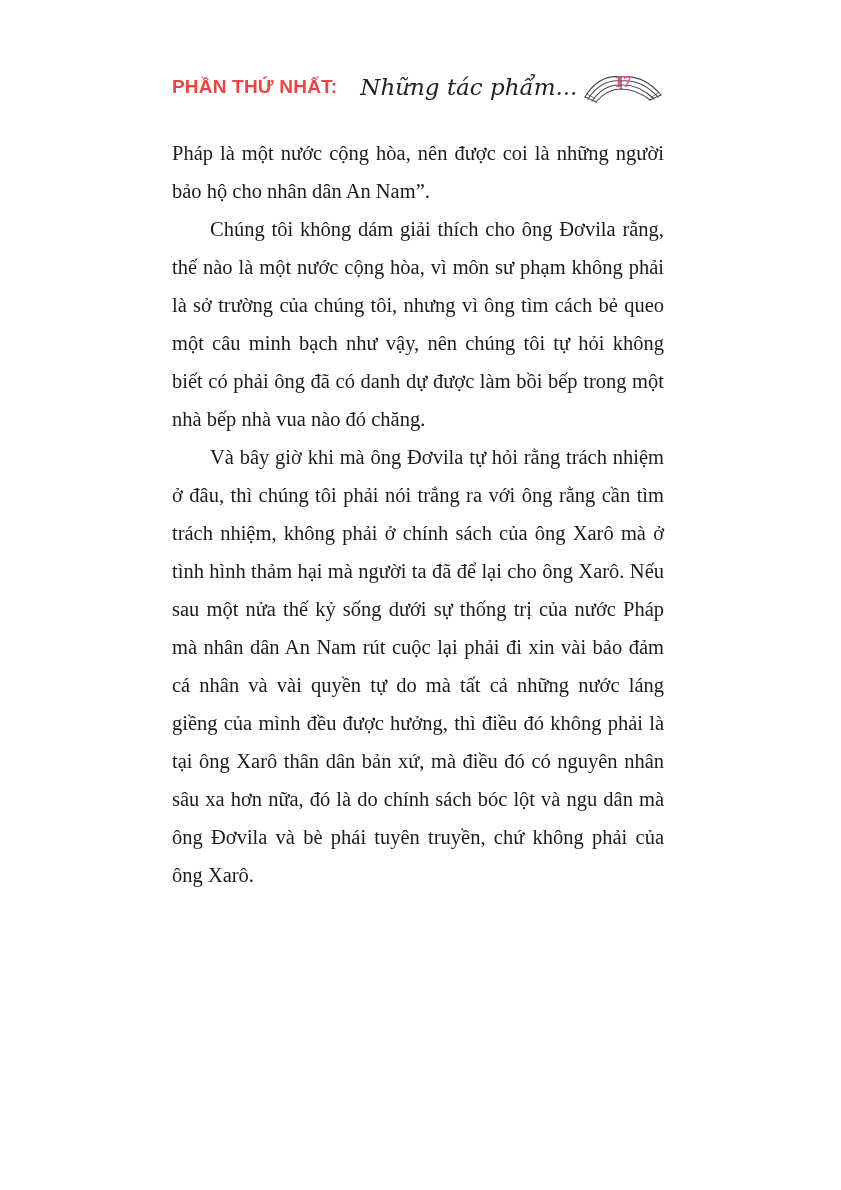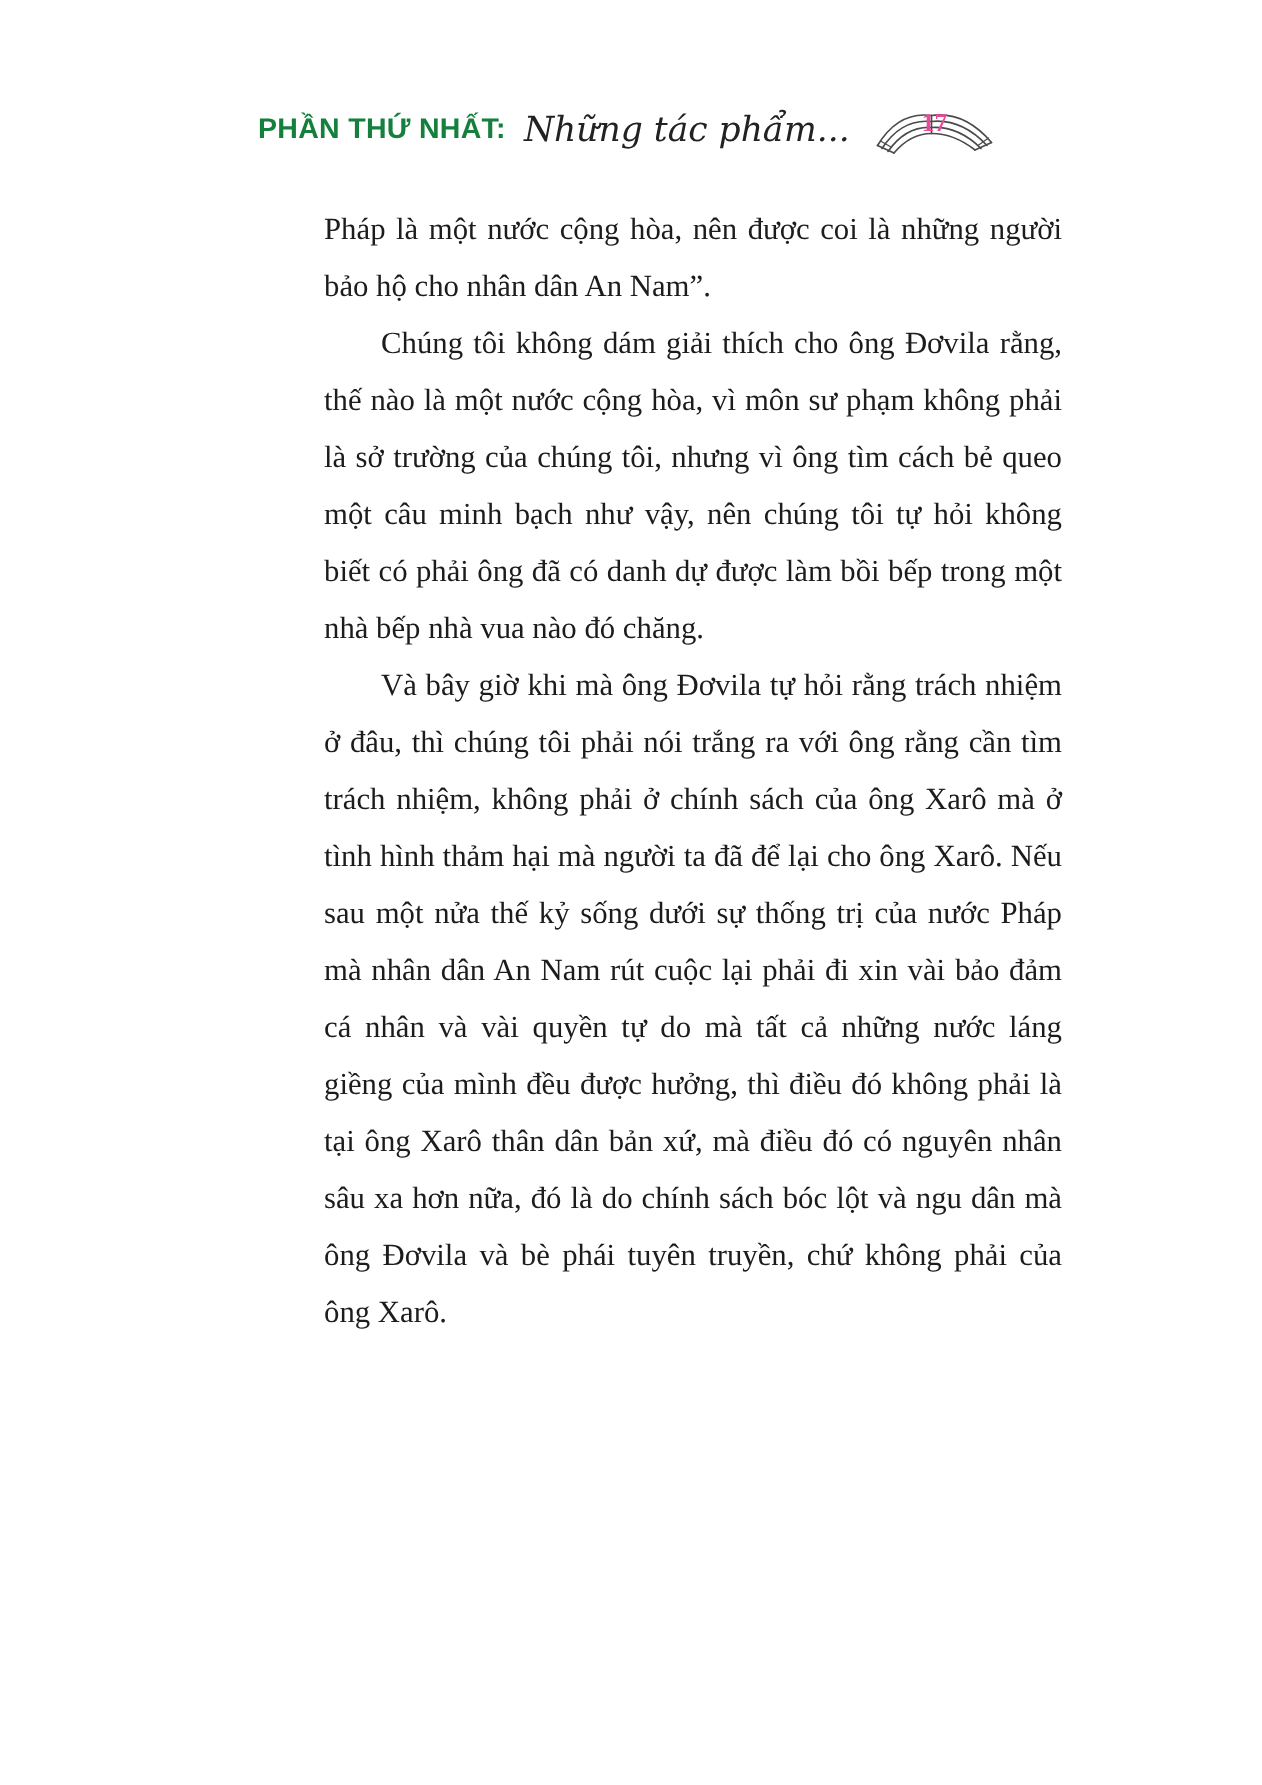--- a/index.html
+++ b/index.html
@@ -23,27 +23,27 @@
     width: 492px;
     display: flex;
     align-items: center;
   }
   .section-label {
     font-family: "Liberation Sans", sans-serif;
     font-weight: bold;
     font-size: 19px;
     letter-spacing: 0.2px;
     white-space: nowrap;
-    color: #15803d;
+    color: #ef4444;
   }
   .section-title {
     font-family: "DejaVu Serif", serif;
     font-style: italic;
     font-size: 23px;
-    margin-left: 12px;
+    margin-left: 23px;
     white-space: nowrap;
     color: #222;
   }
   .book-ornament {
     position: relative;
     margin-left: auto;
     width: 82px;
     height: 46px;
     flex: 0 0 auto;
   }
@@ -64,21 +64,20 @@
   }
   .page-body {
     position: absolute;
     left: 172px;
     top: 134px;
     width: 492px;
     text-align: justify;
     font-size: 20.5px;
     line-height: 38px;
     color: #1c1c1c;
-    margin-left: 44px;
   }
   .para {
     margin: 0;
     text-indent: 38px;
   }
   .para.no-indent {
     text-indent: 0;
   }
 </style>
 </head>

